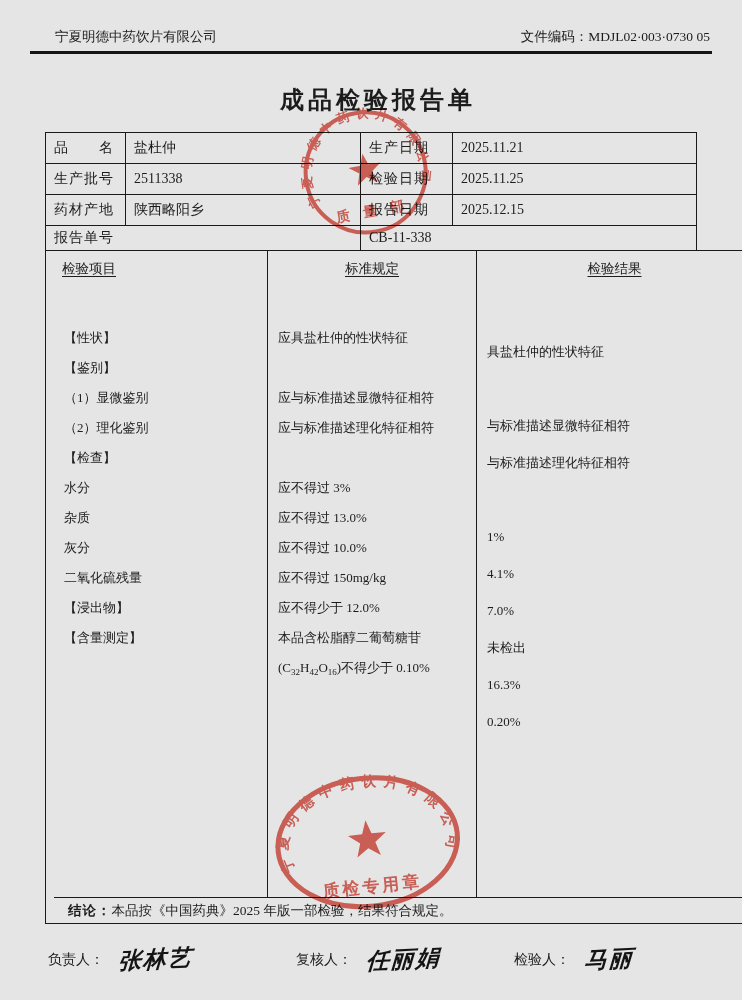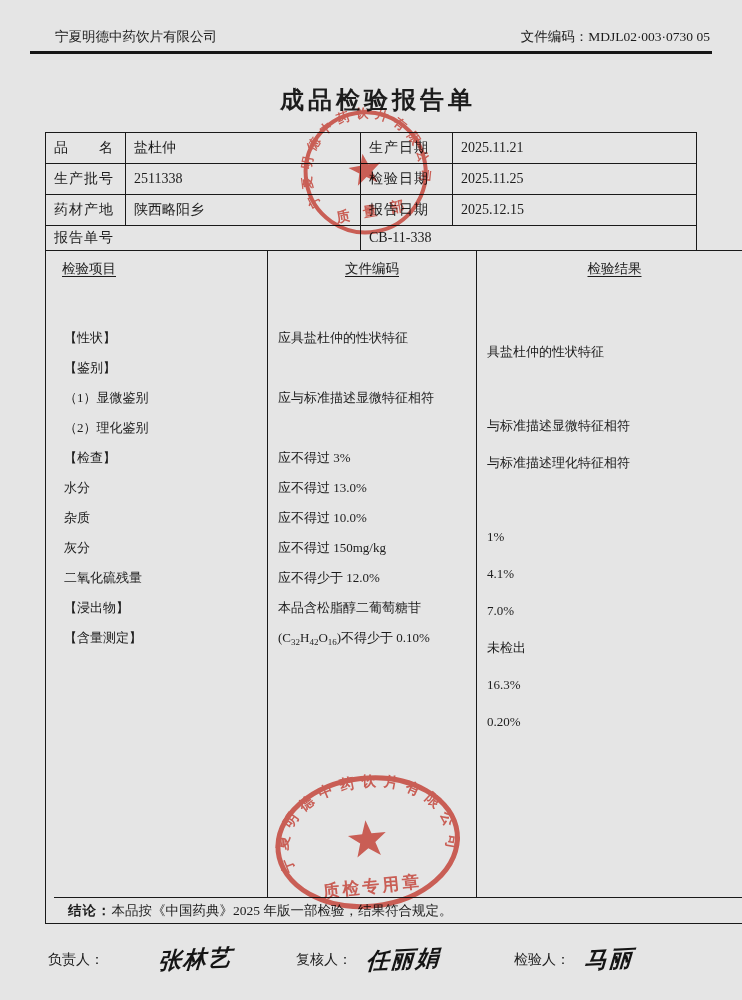--- a/index.html
+++ b/index.html
@@ -47,21 +47,21 @@
   sub { font-size:9px; vertical-align:-3px; }
 
   .concl-row { border-top:1px solid #1a1a1a; height:26px; line-height:25px;
                padding-left:14px; font-size:13.5px; }
   .concl-row b { letter-spacing:1px;margin-top:48px; }
 
   
   .sigs { position:absolute; left:48px; top:944px; width:660px;
           display:flex; align-items:center; font-size:14px; }
   .sig-group { display:flex; align-items:center; }
-  .sg1 { flex:0 0 248px;gap:40px; } .sg2 { flex:0 0 218px; } .sg3 { flex:1 1 auto; }
+  .sg1 { flex:0 0 248px; } .sg2 { flex:0 0 218px; } .sg3 { flex:1 1 auto; }
   .sig-name { margin-left:14px; font-size:23px; font-weight:bold; font-style:italic;
               font-family:"DejaVu Sans",sans-serif; letter-spacing:2px;
               transform:rotate(-3deg) skewX(-6deg); color:#141414; }
 
   
   .stamp { position:absolute; pointer-events:none; mix-blend-mode:multiply; opacity:.82; }
   .stamp-top { left:298px; top:104px; transform:rotate(-10deg); }
   .stamp-bottom { left:270px; top:770px; transform:rotate(-6deg); }
 </style>
 </head>
@@ -126,25 +126,26 @@
         <div class="mrow">水分</div>
         <div class="mrow">杂质</div>
         <div class="mrow">灰分</div>
         <div class="mrow">二氧化硫残量</div>
         <div class="mrow">【浸出物】</div>
         <div class="mrow">【含量测定】</div>
         <div class="mrow"></div>
       </div>
 
       <div class="mt-col mt-c2">
-        <div class="mt-head">文件编码</div>
+        <div class="mt-head">标准规定</div>
         <div class="mt-spacer"></div>
         <div class="mrow">应具盐杜仲的性状特征</div>
         <div class="mrow"></div>
         <div class="mrow">应与标准描述显微特征相符</div>
+        <div class="mrow">应与标准描述理化特征相符</div>
         <div class="mrow"></div>
         <div class="mrow">应不得过 3%</div>
         <div class="mrow">应不得过 13.0%</div>
         <div class="mrow">应不得过 10.0%</div>
         <div class="mrow">应不得过 150mg/kg</div>
         <div class="mrow">应不得少于 12.0%</div>
         <div class="mrow">本品含松脂醇二葡萄糖苷</div>
         <div class="mrow"><span>(C</span><sub>32</sub><span>H</span><sub>42</sub><span>O</span><sub>16</sub><span>)不得少于 0.10%</span></div>
       </div>
 

